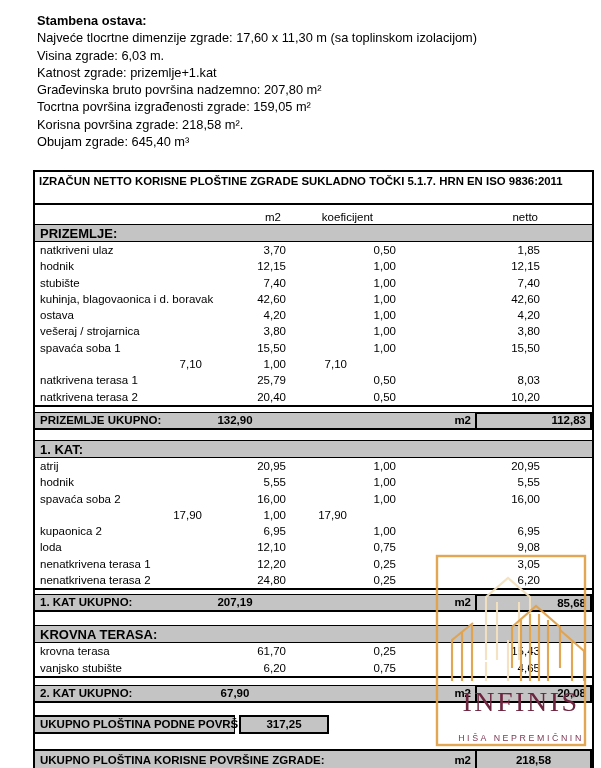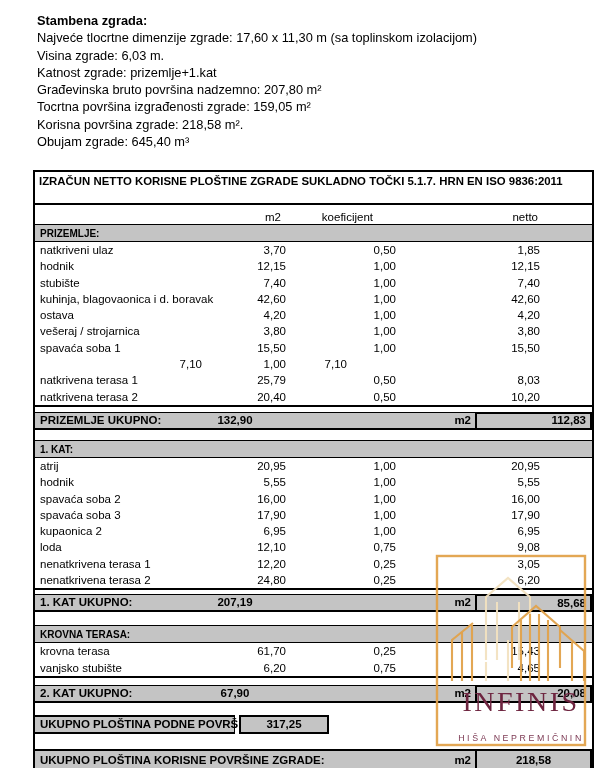--- a/index.html
+++ b/index.html
@@ -28,21 +28,21 @@
     height:19px; display:grid; grid-template-columns:170px 84px 110px 1fr;
     align-items:end; font-size:11.5px; padding-bottom:1px;
   }
   .t-cols .ch-m2 { text-align:right; padding-right:8px; }
   .t-cols .ch-koef { text-align:right; padding-right:26px; }
   .t-cols .ch-netto { text-align:right; padding-right:54px; }
 
   .sec-header {
     height:18px; line-height:15px; background:var(--gray);
     border-top:1px solid #000; border-bottom:1px solid #000;
-    font-weight:bold; font-size:10px; padding:1px 0 0 5px;
+    font-weight:bold; font-size:13px; padding:1px 0 0 5px;
   }
   .rows-wrap { border-bottom:2px solid #000; }
   .drow {
     height:16.3px; display:grid; grid-template-columns:170px 84px 110px 1fr;
     font-size:11.5px; line-height:16.3px; white-space:nowrap;
   }
   .c-label { padding-left:5px; }
   .c-m2   { text-align:right; padding-right:3px; }
   .c-koef { text-align:right; padding-right:3px; }
   .c-netto{ text-align:right; padding-right:52px; }
@@ -107,21 +107,21 @@
     margin-top:16px; font-family:"Liberation Sans", sans-serif; font-size:8.8px;
     letter-spacing:2.6px; color:var(--brandLight); white-space:nowrap;
   }
 </style>
 </head>
 <body>
 
 <div class="page">
 
   <div class="intro">
-    <div class="intro-title">Stambena zgrada:</div>
+    <div class="intro-title">Stambena ostava:</div>
     <div class="intro-line">Najveće tlocrtne dimenzije zgrade: 17,60 x 11,30 m (sa toplinskom izolacijom)</div>
     <div class="intro-line">Visina zgrade: 6,03 m.</div>
     <div class="intro-line">Katnost zgrade: prizemlje+1.kat</div>
     <div class="intro-line">Građevinska bruto površina nadzemno: 207,80 m²</div>
     <div class="intro-line">Tocrtna površina izgrađenosti zgrade: 159,05 m²</div>
     <div class="intro-line">Korisna površina zgrade: 218,58 m².</div>
     <div class="intro-line">Obujam zgrade: 645,40 m³</div>
   </div>
 
   <div class="sheet" id="table-root">
@@ -217,21 +217,20 @@
           <div class="c-koef">1,00</div>
           <div class="c-netto">5,55</div>
         </div>
         <div class="drow">
           <div class="c-label">spavaća soba 2</div>
           <div class="c-m2">16,00</div>
           <div class="c-koef">1,00</div>
           <div class="c-netto">16,00</div>
         </div>
         <div class="drow">
-          <div class="c-label">spavaća soba 3</div>
           <div class="c-m2">17,90</div>
           <div class="c-koef">1,00</div>
           <div class="c-netto">17,90</div>
         </div>
         <div class="drow">
           <div class="c-label">kupaonica 2</div>
           <div class="c-m2">6,95</div>
           <div class="c-koef">1,00</div>
           <div class="c-netto">6,95</div>
         </div>

